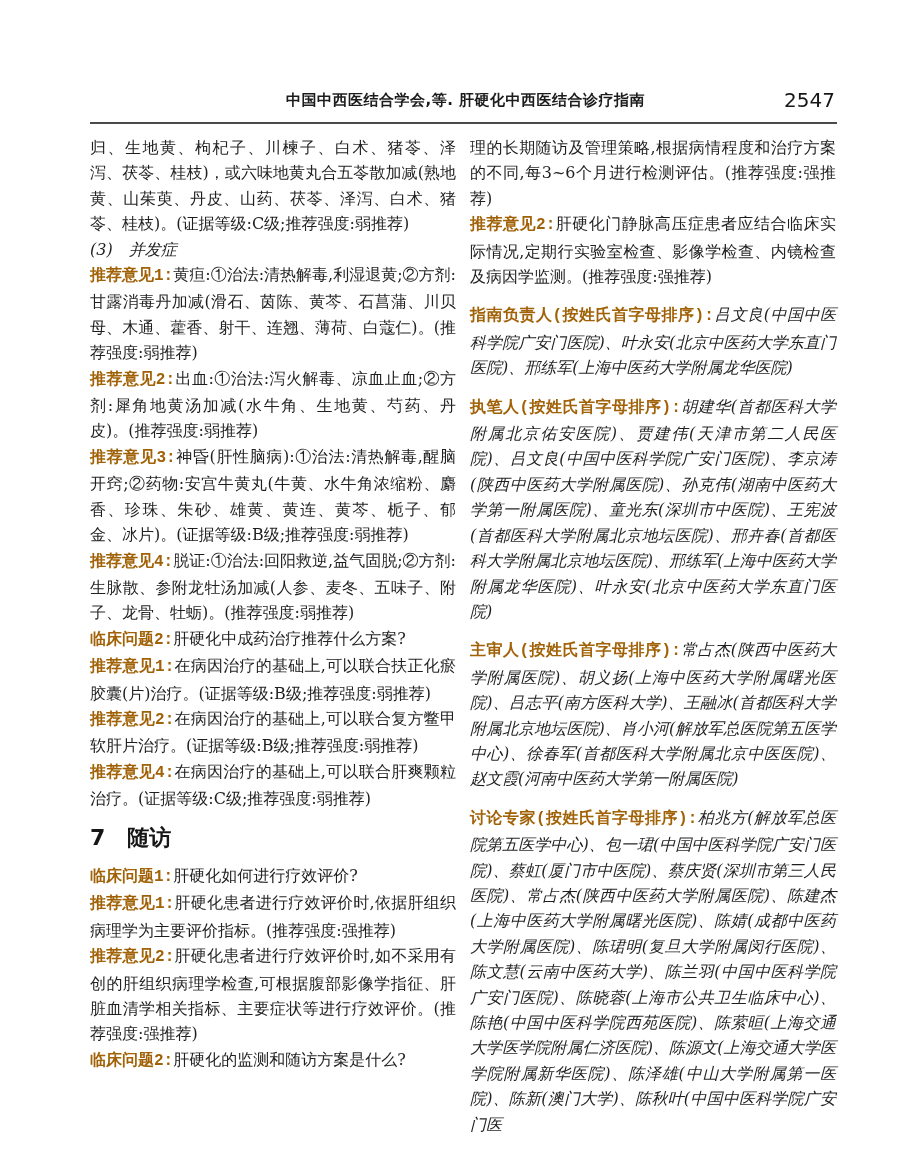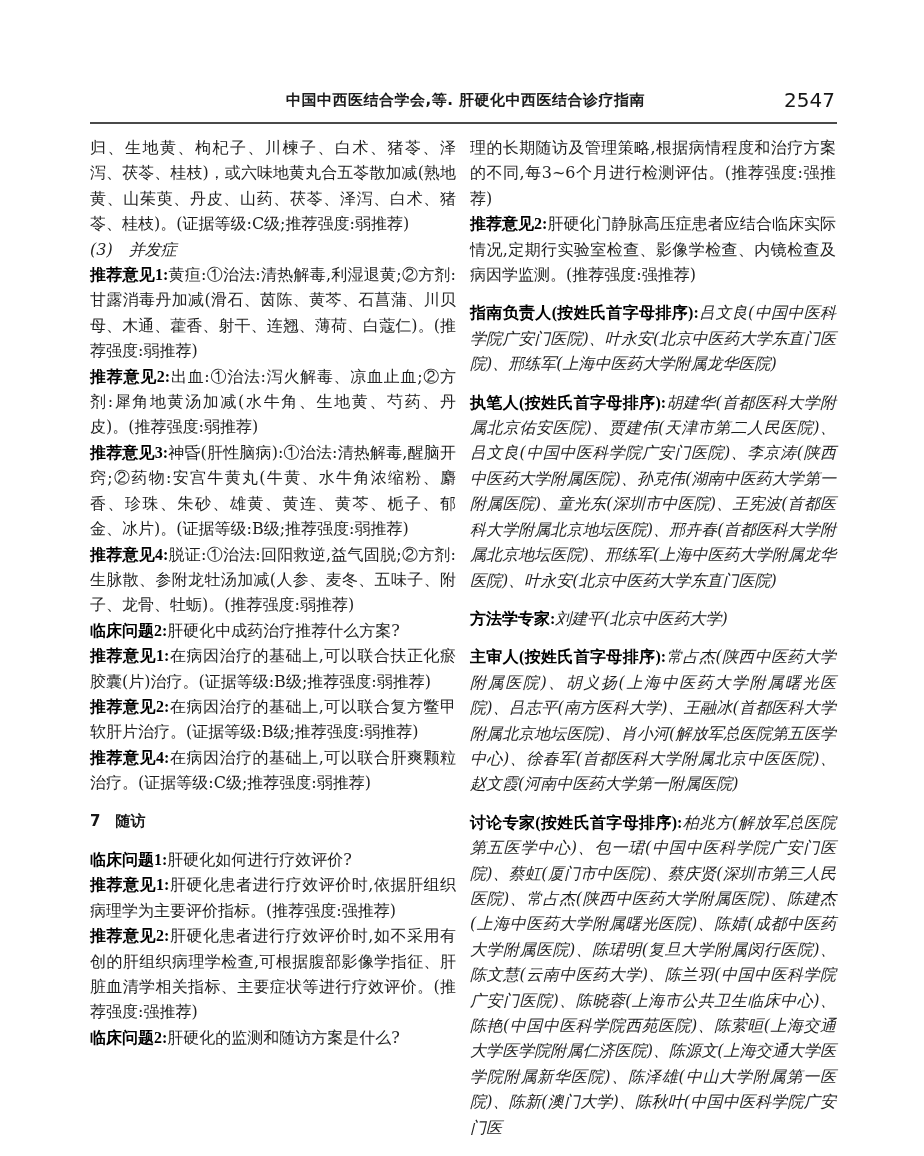--- a/index.html
+++ b/index.html
@@ -52,30 +52,30 @@
   }
   .col{
     width:366px;
     font-size:16px;
     line-height:25.4px;
     text-align:justify;
     text-justify:inter-character;
   }
   .col p{margin:0;}
   .lbl{
-    font-family:Liberation Serif, serif;
+    font-family:Liberation Mono, monospace;
     font-weight:700;
     font-style:normal;
-    color:#000000;
+    color:#a16207;
   }
   .kai{font-style:italic;}
   .sec-heading{
     font-family:"DejaVu Sans","Liberation Sans",sans-serif;
     font-weight:700;
-    font-size:15px;
+    font-size:22px;
     margin:13px 0 13px 0 !important;
     text-align:left;
     color:#161616;
   }
   .gap{margin-top:13px !important;}
 </style>
 </head>
 <body>
 
 <div class="page">
@@ -105,20 +105,19 @@
         <p class="para"><b class="lbl">推荐意见1:</b><span>肝硬化患者进行疗效评价时,依据肝组织病理学为主要评价指标。(推荐强度:强推荐)</span></p>
         <p class="para"><b class="lbl">推荐意见2:</b><span>肝硬化患者进行疗效评价时,如不采用有创的肝组织病理学检查,可根据腹部影像学指征、肝脏血清学相关指标、主要症状等进行疗效评价。(推荐强度:强推荐)</span></p>
         <p class="para"><b class="lbl">临床问题2:</b><span>肝硬化的监测和随访方案是什么?</span></p>
       </div>
 
       <div class="col">
         <p class="para"><span>理的长期随访及管理策略,根据病情程度和治疗方案的不同,每3~6个月进行检测评估。(推荐强度:强推荐)</span></p>
         <p class="para"><b class="lbl">推荐意见2:</b><span>肝硬化门静脉高压症患者应结合临床实际情况,定期行实验室检查、影像学检查、内镜检查及病因学监测。(推荐强度:强推荐)</span></p>
         <p class="para gap"><b class="lbl">指南负责人(按姓氏首字母排序):</b><span class="kai">吕文良(中国中医科学院广安门医院)、叶永安(北京中医药大学东直门医院)、邢练军(上海中医药大学附属龙华医院)</span></p>
         <p class="para gap"><b class="lbl">执笔人(按姓氏首字母排序):</b><span class="kai">胡建华(首都医科大学附属北京佑安医院)、贾建伟(天津市第二人民医院)、吕文良(中国中医科学院广安门医院)、李京涛(陕西中医药大学附属医院)、孙克伟(湖南中医药大学第一附属医院)、童光东(深圳市中医院)、王宪波(首都医科大学附属北京地坛医院)、邢卉春(首都医科大学附属北京地坛医院)、邢练军(上海中医药大学附属龙华医院)、叶永安(北京中医药大学东直门医院)</span></p>
-        <p class="para gap"><b class="lbl">方法学专家:</b><span class="kai">刘建平(北京中医药大学)</span></p>
         <p class="para gap"><b class="lbl">主审人(按姓氏首字母排序):</b><span class="kai">常占杰(陕西中医药大学附属医院)、胡义扬(上海中医药大学附属曙光医院)、吕志平(南方医科大学)、王融冰(首都医科大学附属北京地坛医院)、肖小河(解放军总医院第五医学中心)、徐春军(首都医科大学附属北京中医医院)、赵文霞(河南中医药大学第一附属医院)</span></p>
         <p class="para gap"><b class="lbl">讨论专家(按姓氏首字母排序):</b><span class="kai">柏兆方(解放军总医院第五医学中心)、包一珺(中国中医科学院广安门医院)、蔡虹(厦门市中医院)、蔡庆贤(深圳市第三人民医院)、常占杰(陕西中医药大学附属医院)、陈建杰(上海中医药大学附属曙光医院)、陈婧(成都中医药大学附属医院)、陈珺明(复旦大学附属闵行医院)、陈文慧(云南中医药大学)、陈兰羽(中国中医科学院广安门医院)、陈晓蓉(上海市公共卫生临床中心)、陈艳(中国中医科学院西苑医院)、陈萦晅(上海交通大学医学院附属仁济医院)、陈源文(上海交通大学医学院附属新华医院)、陈泽雄(中山大学附属第一医院)、陈新(澳门大学)、陈秋叶(中国中医科学院广安门医</span></p>
       </div>
 
     </div>
   </div>
 </div>
 
 </body></html>

